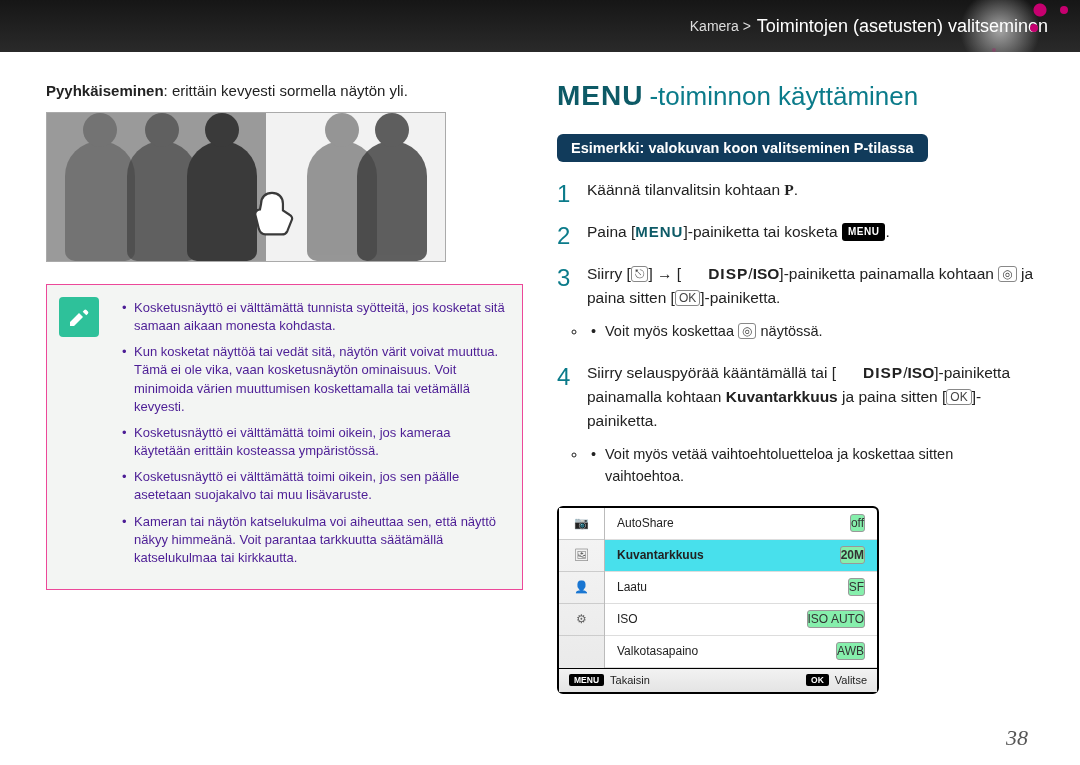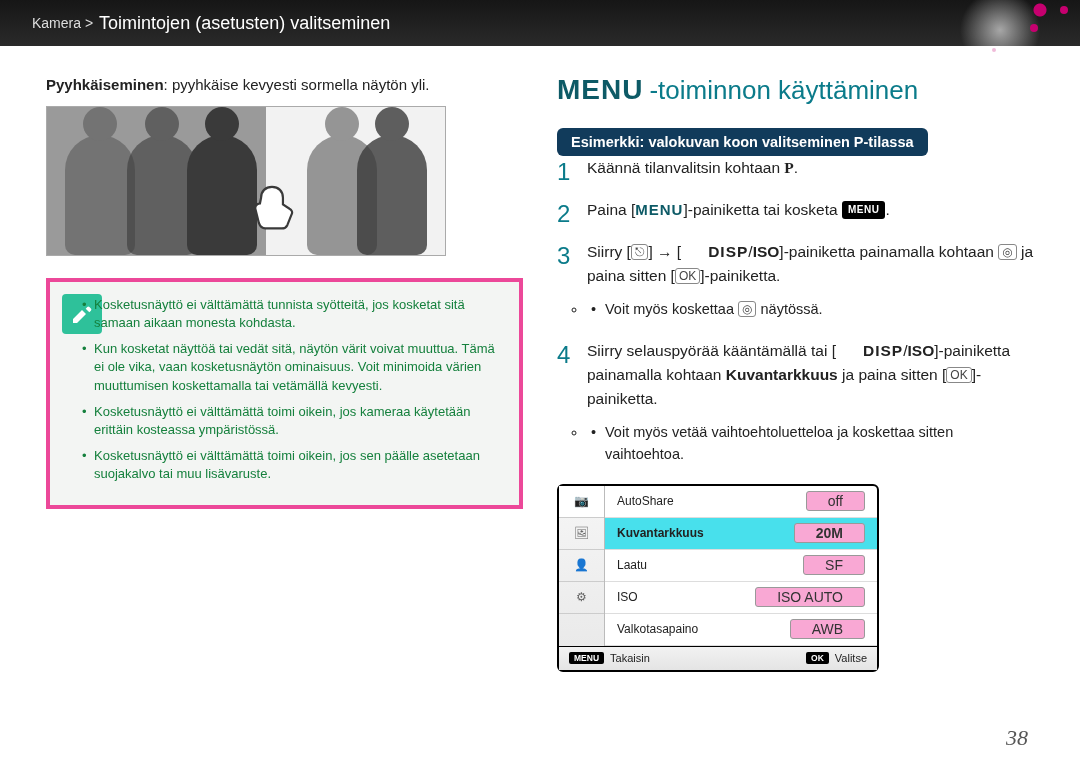--- a/index.html
+++ b/index.html
@@ -8,25 +8,26 @@
     background: #fff;
     width: 1080px;
     height: 765px;
     position: relative;
     overflow: hidden;
     color: #222;
   }
   .topbar {
     background: linear-gradient(180deg, #161616 0%, #2a2a2a 100%);
     color: #fff;
-    height: 46px;
+    height: 52px;
     display: flex;
     align-items: center;
     padding: 0 32px;
     font-size: 18px;
+    justify-content: flex-end;
   }
   .topbar .small { font-size: 14px; color: #ddd; margin-right: 6px; }
   .corner {
     position: absolute; right: 0; top: 0; width: 180px; height: 70px;
     background: radial-gradient(circle at 140px 10px, #c6006f 0%, #c6006f 6px, transparent 7px),
                 radial-gradient(circle at 100px 30px, rgba(255,255,255,.6) 0%, transparent 40px);
     pointer-events: none;
   }
   .corner .dot { position:absolute; width:8px; height:8px; border-radius:50%; background:#c6006f; right:12px; top:6px; box-shadow: -30px 18px 0 0 #c6006f, -70px 40px 0 -2px #c6006f44; }
   .page {
@@ -51,46 +52,46 @@
     background: linear-gradient(90deg, #9a9a9a 0, #9a9a9a 55%, #f2f2f2 55%, #f2f2f2 100%);
     position: relative;
   }
   .silhouette { position:absolute; bottom:0; width:70px; height:120px; background:#3a3a3a; border-radius:35px 35px 10px 10px; }
   .silhouette::before { content:""; position:absolute; top:-28px; left:18px; width:34px; height:34px; background:#3a3a3a; border-radius:50%; }
   .sil1{ left:18px; opacity:.4;} .sil2{ left:80px; opacity:.6;} .sil3{ left:140px;}
   .sil4{ left:260px; opacity:.5;} .sil5{ left:310px; opacity:.8;}
   .hand { position:absolute; left:190px; top:58px; width:70px; height:70px; }
   .hand svg{width:100%;height:100%;}
   .notebox {
-    border: 4px solid #ec4899;
+    border: 1px solid #ec4899;
     background: #f3f5f3;
-    padding: 14px 16px 14px 32px;
+    padding: 14px 16px 14px 75px;
     position: relative;
     font-size: 13px;
-    color:#15803d;
+    color:#4c1d95;
   }
   .notebox .icon {
     position:absolute; left:12px; top:12px; width:40px; height:40px; background:#2ec19a;
     border-radius:4px; display:flex; align-items:center; justify-content:center;
   }
   .notebox .icon svg{ width:24px; height:24px; fill:#fff;}
   .notebox ul { list-style: none; }
   .notebox li { position: relative; padding-left: 12px; margin-bottom: 8px; line-height:1.4; }
   .notebox li::before { content:"•"; position:absolute; left:0; top:0; }
   .inlbtn {
     display:inline-block; background:#000; color:#fff; font-size:10px; font-weight:700;
     padding:1px 6px; border-radius:3px; vertical-align:2px; letter-spacing:.5px;
   }
   .inlglyph {
     display:inline-block; border:1px solid #888; border-radius:3px; padding:0 3px; font-size:12px;
     vertical-align:1px; line-height:1.2; color:#444; background:#fff;
   }
   .example-bar {
     display:inline-block; background:#113b5b; color:#fff; font-weight:600;
-    padding:6px 14px; border-radius:6px; font-size:14.5px; margin: 8px 0 0 0;
+    padding:6px 14px; border-radius:6px; font-size:14.5px; margin: 8px 0 16px 0;
   }
   ol.steps { list-style:none; counter-reset: step; }
   ol.steps > li {
     position:relative; padding-left:30px; margin-bottom:18px; font-size:15.5px; line-height:1.55;
   }
   ol.steps > li::before {
     counter-increment: step; content: counter(step);
     position:absolute; left:0; top:-3px; color:#0b7b8a; font-size:24px;
     font-family: "Segoe UI", sans-serif; font-weight:300;
   }
@@ -105,42 +106,42 @@
     width: 322px; border:2px solid #000; border-radius:6px; margin-top:6px;
     font-size:12px; background:#fff;
   }
   .menu-shot .row { display:flex; }
   .menu-tabs { width:46px; border-right:1px solid #bbb; background:linear-gradient(180deg,#f6f6f6,#eaeaea); }
   .menu-tabs div{ height:32px; display:flex; align-items:center; justify-content:center; border-bottom:1px solid #ccc; color:#666;}
   .menu-tabs div.active{ background:#fff; }
   .menu-list { flex:1; }
   .mrow { display:flex; align-items:center; justify-content:space-between; height:32px; padding:0 12px; border-bottom:1px solid #ddd; }
   .mrow.sel { background:#48e0ec; font-weight:700; }
-  .mval { font-size:14px; padding:1px 21px; border:1px solid #999; border-radius:3px; background:#f9a8d4; color:#333; }
+  .mval { font-size:12px; padding:1px 0; border:1px solid #999; border-radius:3px; background:#86efac; color:#333; }
   .menu-foot { display:flex; border-top:1px solid #000; background:linear-gradient(180deg,#f2f2f2,#e4e4e4); height:24px; align-items:center; font-size:11px;}
   .menu-foot .half{ flex:1; display:flex; align-items:center; gap:6px; padding:0 10px;}
   .footbtn { background:#000; color:#fff; font-size:8.5px; padding:1px 5px; border-radius:2px; font-weight:700;}
   .pagenum { position:absolute; right:52px; bottom:14px; font-style:italic; font-family: Georgia,"Times New Roman",serif; font-size:22px; color:#555;}
 </style>
 </head>
 <body>
 
 <div class="topbar">
   <span class="small">Kamera &gt;</span>
   <span>Toimintojen (asetusten) valitseminen</span>
 </div>
 <div class="corner">
     <div class="dot"></div>
   </div>
 
 <div class="page">
 
   <div class="col">
     <p>
-      <span class="bold">Pyyhkäiseminen</span><span>: pyyhkäise kevyesti sormella näytön yli.</span>
+      <span class="bold">Pyyhkäiseminen</span><span>: erittäin kevyesti sormella näytön yli.</span>
     </p>
 
     <div class="swipe-illus">
       <div class="silhouette sil1"></div>
       <div class="silhouette sil2"></div>
       <div class="silhouette sil3"></div>
       <div class="silhouette sil4"></div>
       <div class="silhouette sil5"></div>
       <div class="hand">
         <svg viewBox="0 0 64 64">
@@ -153,20 +154,21 @@
       <div class="icon">
         <svg viewBox="0 0 24 24">
             <path d="M3 17l9-9 4 4-9 9H3v-4zm12.7-10.3l1.6-1.6a1.5 1.5 0 0 1 2.1 0l1.5 1.5a1.5 1.5 0 0 1 0 2.1l-1.6 1.6-3.6-3.6z"></path>
           </svg>
       </div>
       <ul>
         <li>Kosketusnäyttö ei välttämättä tunnista syötteitä, jos kosketat sitä samaan aikaan monesta kohdasta.</li>
         <li>Kun kosketat näyttöä tai vedät sitä, näytön värit voivat muuttua. Tämä ei ole vika, vaan kosketusnäytön ominaisuus. Voit minimoida värien muuttumisen koskettamalla tai vetämällä kevyesti.</li>
         <li>Kosketusnäyttö ei välttämättä toimi oikein, jos kameraa käytetään erittäin kosteassa ympäristössä.</li>
         <li>Kosketusnäyttö ei välttämättä toimi oikein, jos sen päälle asetetaan suojakalvo tai muu lisävaruste.</li>
+        <li>Kameran tai näytön katselukulma voi aiheuttaa sen, että näyttö näkyy himmeänä. Voit parantaa tarkkuutta säätämällä katselukulmaa tai kirkkautta.</li>
       </ul>
     </div>
   </div>
 
   <div class="col">
     <h2 class="menu-heading">
       <span class="menu-word">MENU</span>
         <span>-toiminnon käyttäminen</span>
     </h2>
 

